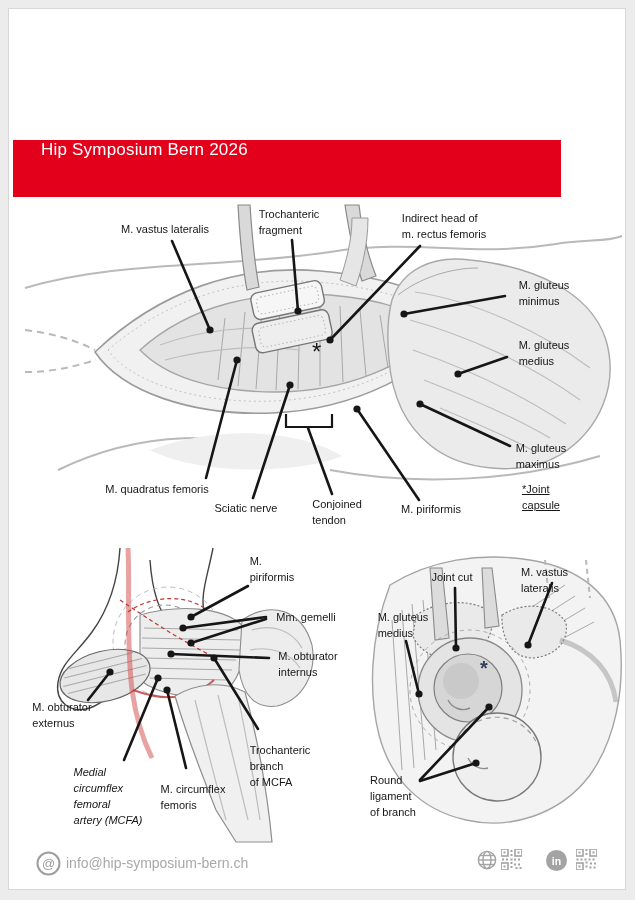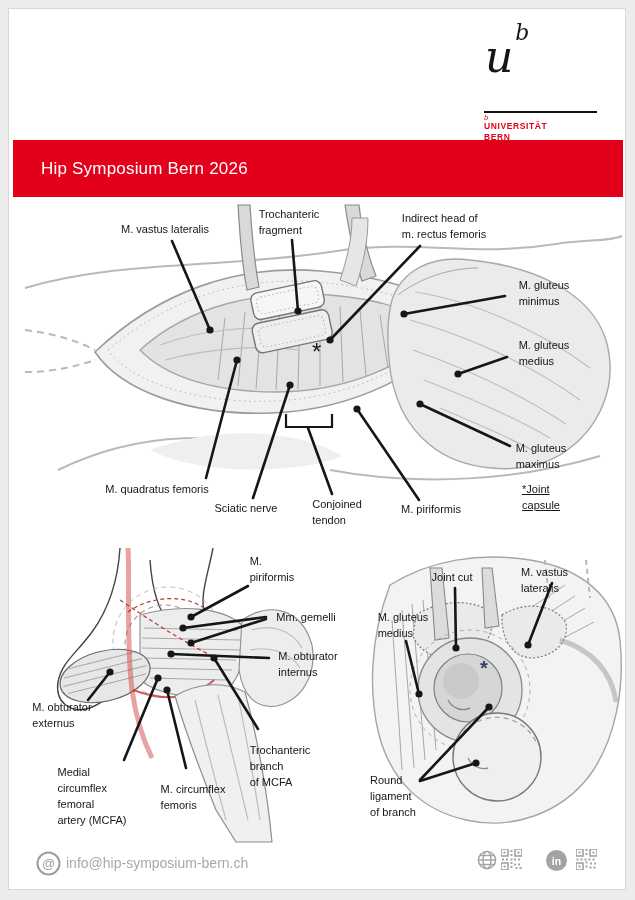--- a/index.html
+++ b/index.html
@@ -20,22 +20,22 @@
   
   .logo{position:absolute;left:474px;top:18px;width:120px;height:110px;}
   .logo .ub{font-family:"DejaVu Serif",serif;font-style:italic;color:#161616;
     position:absolute;left:2px;top:0;font-size:44px;line-height:44px;}
   .logo .ub sup{font-size:22px;position:relative;top:-16px;left:2px;font-style:italic;}
   .logo .rule{position:absolute;left:1px;top:84px;width:113px;height:2px;background:#111;}
   .logo .mini-b{position:absolute;left:1px;top:87px;font-size:7px;color:#e2001a;font-family:"DejaVu Serif",serif;font-style:italic;}
   .logo .uni{position:absolute;left:1px;top:94px;font-size:8.5px;font-weight:bold;color:#e2001a;letter-spacing:.6px;}
   .logo .bern{position:absolute;left:1px;top:105px;font-size:8.5px;font-weight:bold;color:#e2001a;letter-spacing:.6px;}
   .banner{
-    position:absolute;left:4px;top:131px;width:610px;height:57px;
-    background:#e2001a;display:flex;align-items:center;
+    position:absolute;left:4px;top:131px;width:548px;height:57px;
+    background:#e2001a;display:flex;
   }
   .banner-text{color:#ffffff;font-size:17px;margin-left:28px;letter-spacing:.2px;}
   
   .label{
     position:absolute;transform:translateX(-50%);
     text-align:left;white-space:pre-line;
     font-size:11px;line-height:16px;color:#161616;
   }
   svg.art{position:absolute;left:0;top:0;width:635px;height:900px;}
   .leader{stroke:#161616;stroke-width:2.6;stroke-linecap:round;}
@@ -46,27 +46,20 @@
   .fiber2{stroke:#a8a8a8;stroke-width:1;fill:none;}
   
   .footer-email{position:absolute;left:66px;top:855px;font-size:14px;color:#a8a8a8;text-decoration:none;}
   .f-icon{position:absolute;}
 </style>
 </head>
 <body>
 
 <div class="poster">
 
-  <div class="logo">
-    <div class="ub"><span>u</span><sup>b</sup></div>
-    <div class="rule"></div>
-    <div class="mini-b">b</div>
-    <div class="uni">UNIVERSITÄT</div>
-    <div class="bern">BERN</div>
-  </div>
 
   <div class="banner">
     <div class="banner-text">Hip Symposium Bern 2026</div>
   </div>
 </div>
 
 <svg class="art" viewBox="0 0 635 900">
 
   <g>
     <path class="skin" d="M25,288 C120,260 225,268 330,252 C420,238 468,258 556,244 C588,239 608,242 622,236"></path>
@@ -262,21 +255,21 @@
 <div class="label" style="left:541px;top:481px;text-decoration:underline;">*Joint
 capsule</div>
 
 <div class="label" style="left:272px;top:553px;">M.
 piriformis</div>
 <div class="label" style="left:306px;top:609px;">Mm. gemelli</div>
 <div class="label" style="left:308px;top:648px;">M. obturator
 internus</div>
 <div class="label" style="left:62px;top:699px;">M. obturator
 externus</div>
-<div class="label" style="left:92px;top:764px;">Medial
+<div class="label" style="left:108px;top:764px;font-style:italic;">Medial
 circumflex
 femoral
 artery (MCFA)</div>
 <div class="label" style="left:193px;top:781px;">M. circumflex
 femoris</div>
 <div class="label" style="left:280px;top:742px;">Trochanteric
 branch
 of MCFA</div>
 
 <div class="label" style="left:452px;top:569px;">Joint cut</div>

